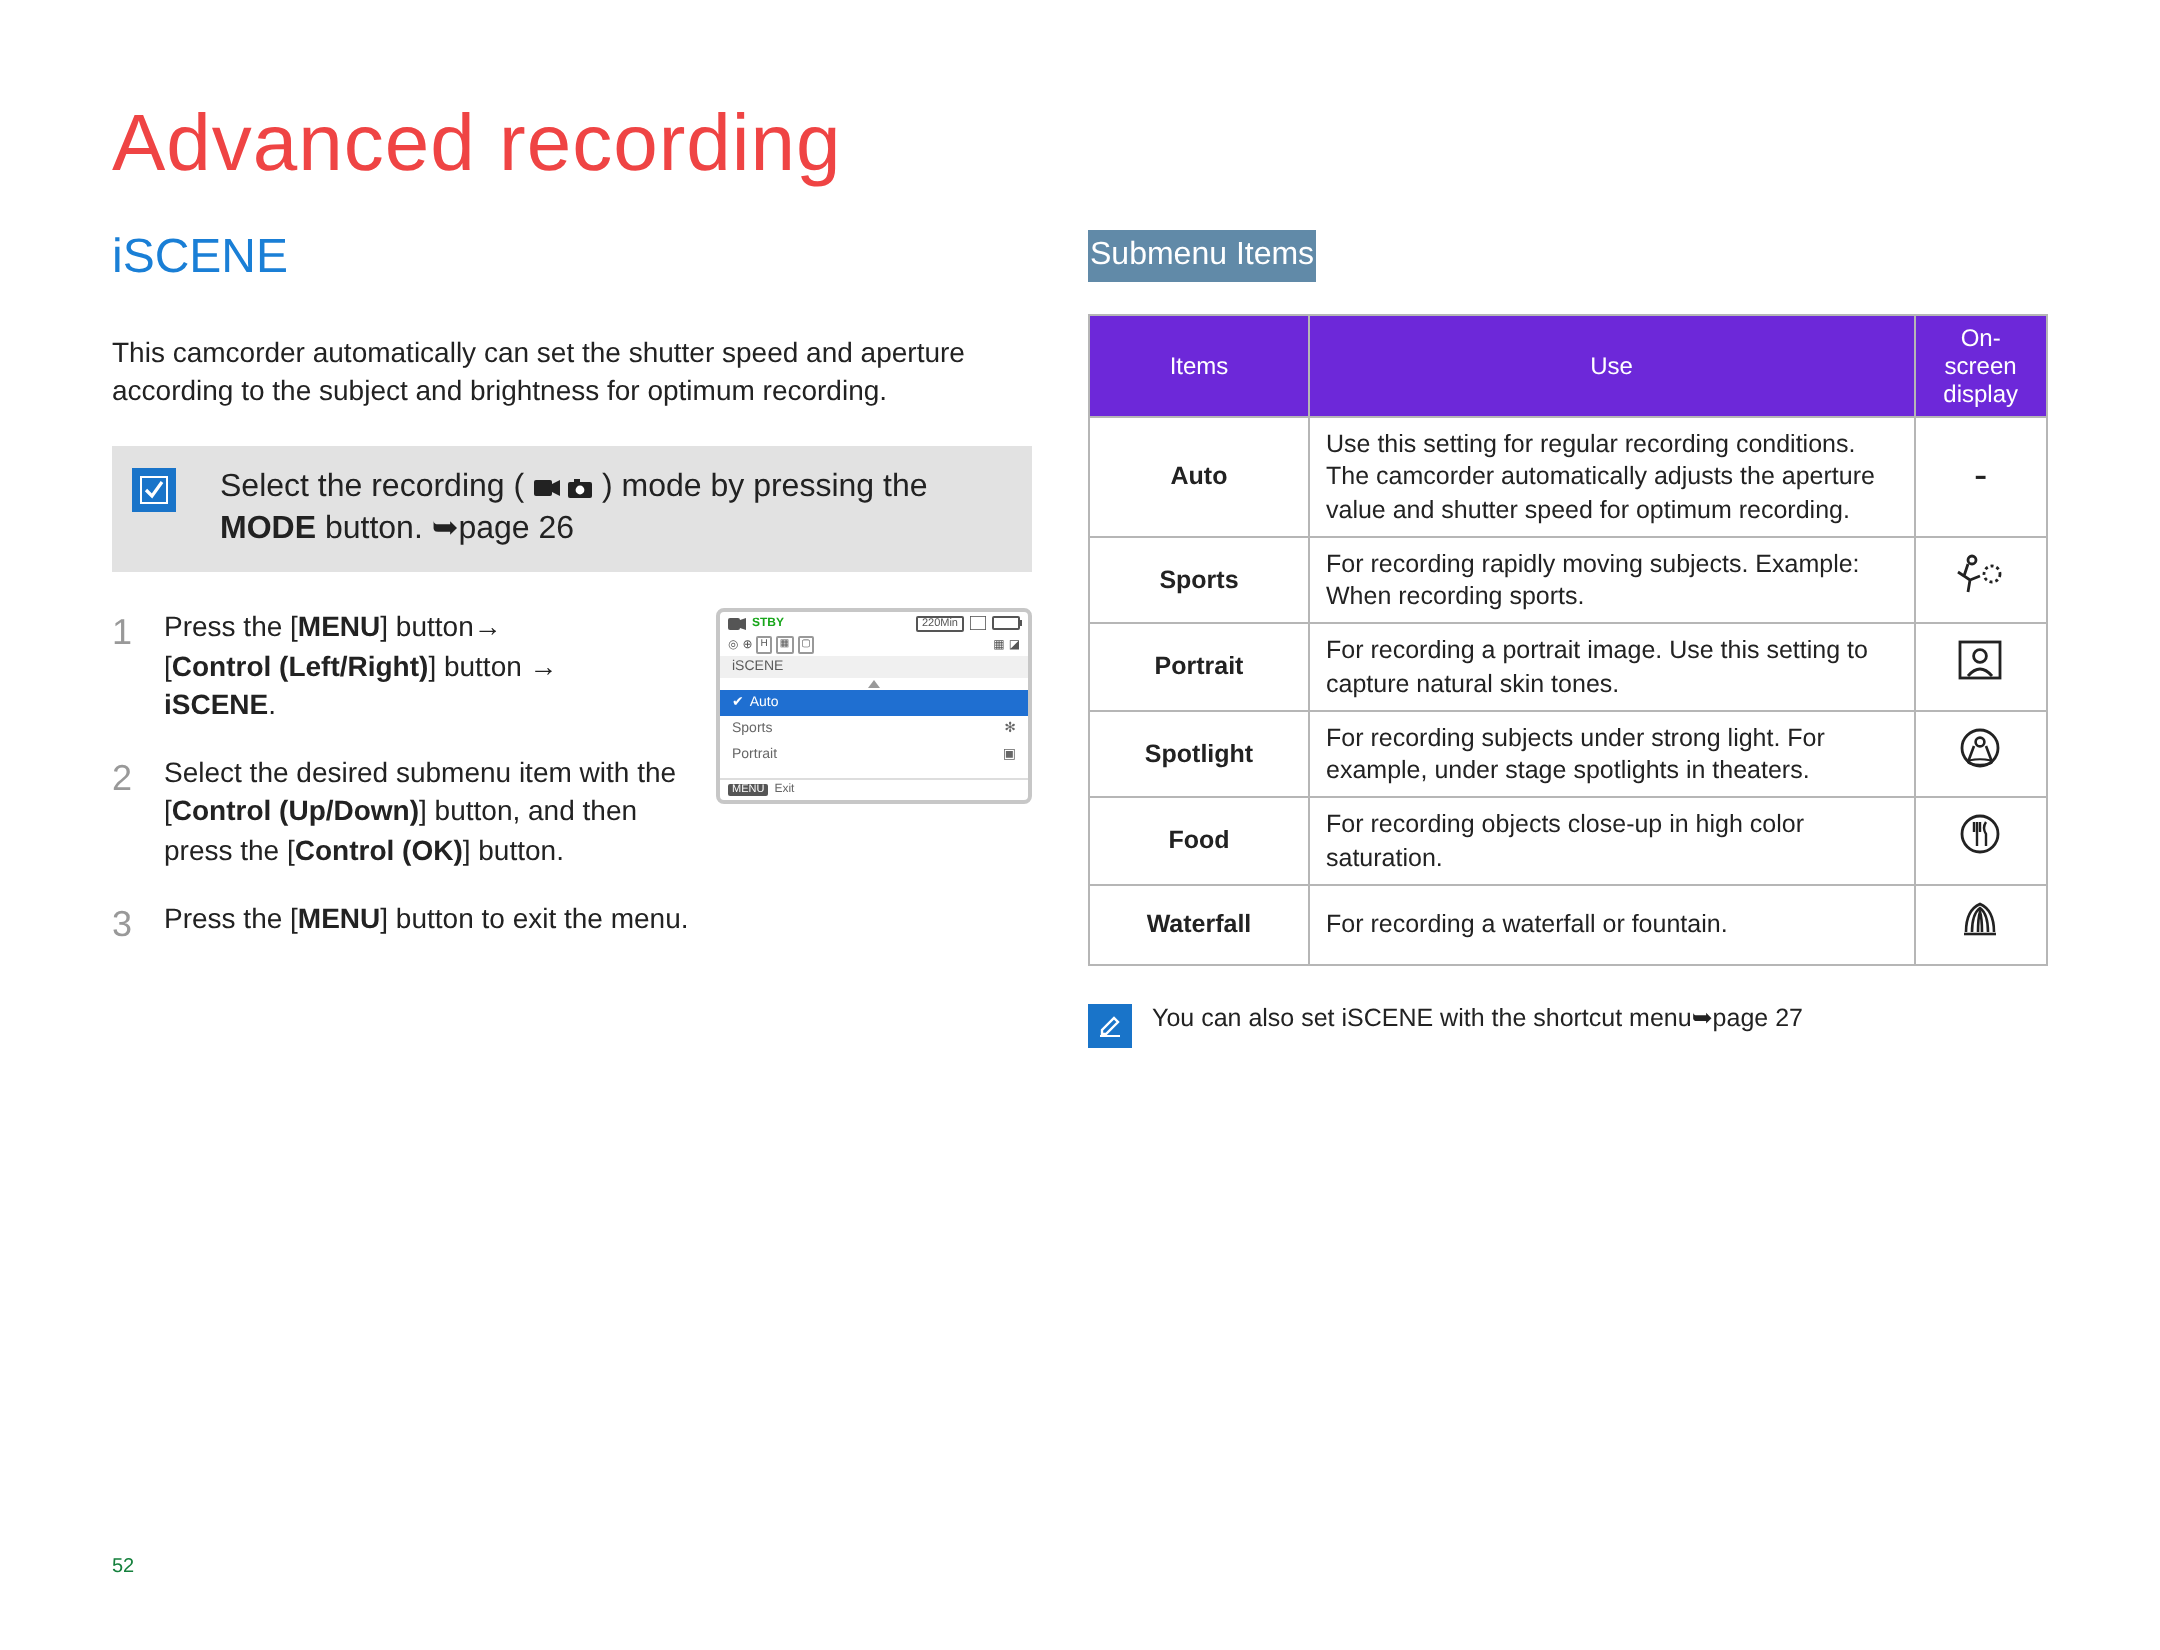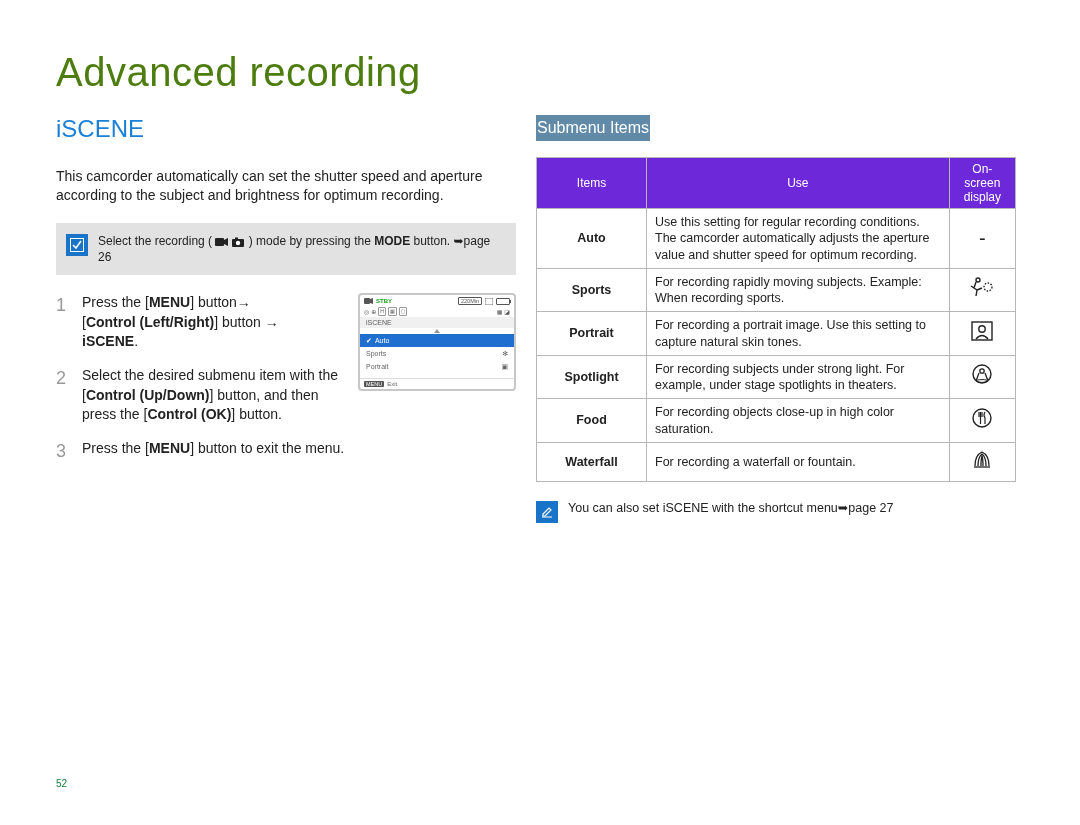--- a/index.html
+++ b/index.html
@@ -10,26 +10,27 @@
     font-family: Arial, Helvetica, sans-serif;
     font-size: 14px;
     color: #222;
     position: relative;
     padding: 50px 56px 0 56px;
   }
   h1.page-title {
     font-size: 40px;
     font-weight: 400;
     letter-spacing: 0.5px;
-    color: #4d7c0f;
+    color: #ef4444;
     margin-bottom: 20px;
   }
   .columns {
     display: flex;
     gap: 20px;
+    justify-content: space-between;
   }
   .col { flex: 1; }
   .col-left { flex: 0 0 460px; }
   .col-right { flex: 0 0 480px; }
 
   .section-heading {
     color: #1a7fd6;
     font-size: 24px;
     font-weight: 400;
     margin-bottom: 6px;
@@ -50,22 +51,23 @@
   }
   .note-icon {
     width: 22px; height: 22px;
     background: #1974c9;
     display: flex; align-items: center; justify-content: center;
     flex-shrink: 0;
     margin-top: 1px;
   }
   .note-icon svg { display:block; }
   .note-text {
-    font-size: 12px;
+    font-size: 16px;
     line-height: 1.35;
+    margin-left: 12px;
   }
   .mode-icons {
     display: inline-flex; align-items: center; gap: 2px;
     vertical-align: middle;
   }
   .mode-icons svg { display:inline-block; }
 
   .steps { list-style: none; }
   .steps li {
     display: flex;

